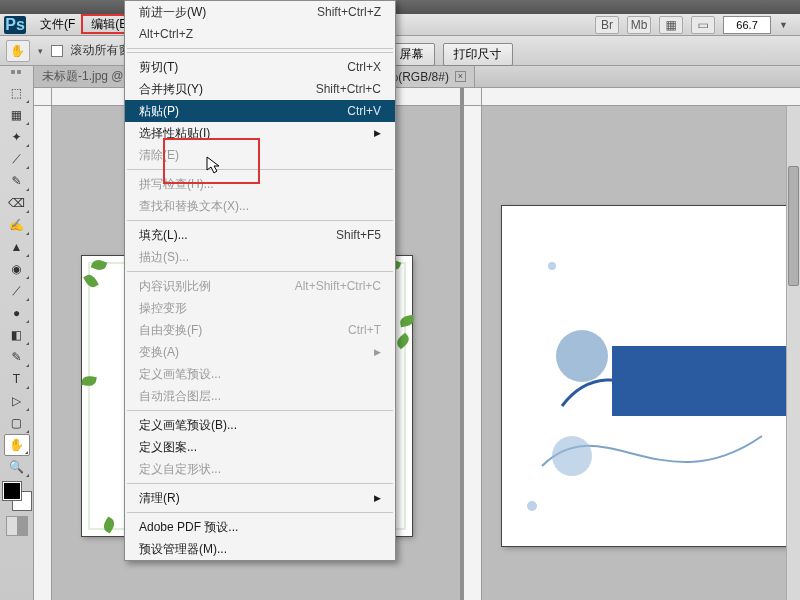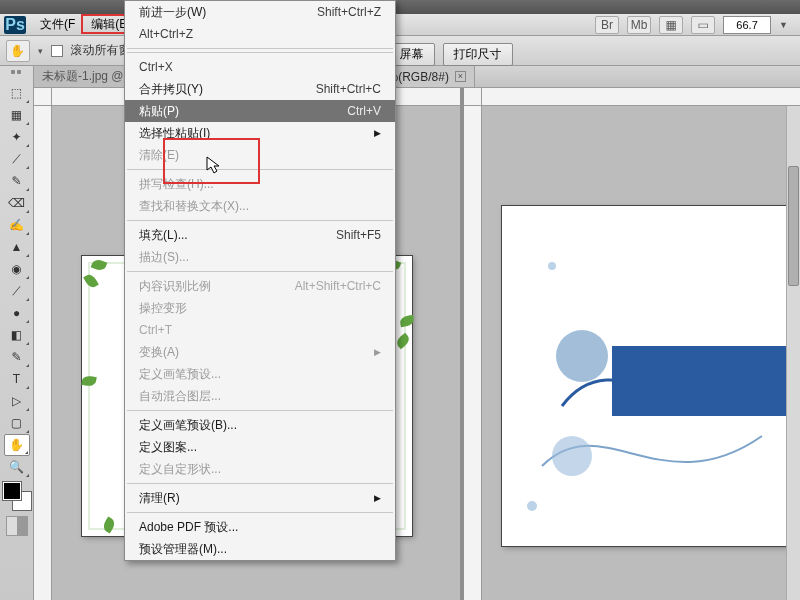--- a/index.html
+++ b/index.html
@@ -56,21 +56,21 @@
 .right .canvas { left:20px; top:100px; width:400px; height:340px;}
 
 
 .vine-frame { position:absolute; inset:6px; border: 2px solid #6aa84f33; }
 .leaf { position:absolute; width:14px;height:10px; background:#5fa23e; border-radius: 60% 0 60% 0; transform:rotate(20deg);}
 .right .canvas svg { position:absolute; inset:0; }
 
 .dropdown { position: absolute; top: 0; left: 124px; width: 272px; background: #f4f4f4; border: 1px solid #8a8a8a; box-shadow: 3px 3px 6px rgba(0,0,0,.35); z-index: 100;}
 .dd-row { display:flex; align-items:center; height: 22px; padding: 0 14px; color:#1a1a1a; cursor:default; position:relative;}
 .dd-row.disabled { color: #9a9a9a; }
-.dd-row.highlight { background: #737373; color:#fff; }
+.dd-row.highlight { background: #0c4a6e; color:#fff; }
 .dd-sep { height:1px; background:#c7c7c7; margin: 3px 2px;}
 .dd-label { flex:1; }
 .dd-short { color: inherit; opacity:.85; font-size:12px;}
 .dd-arrow { font-size:9px; margin-left:6px;}
 .redbox-menu { position:absolute; left:163px; top:138px; width:97px; height:46px; border:2px solid #d33; z-index:101; pointer-events:none;}
 
 .cursor { position:absolute; left:206px; top:156px; z-index:102; pointer-events:none;}
 
 .scrollbar-v { position:absolute; top:18px; right:0; bottom:0; width:14px; background:#d8d8d8; border-left:1px solid #aaa;}
 .scrollbar-v .thumb{ position:absolute; left:1px; right:1px; top:60px; height:120px; background:#b0b0b0; border:1px solid #8a8a8a; border-radius:2px;}
@@ -204,20 +204,21 @@
     <div class="dd-row">
       <span class="dd-label">前进一步(W)</span>
       <span class="dd-short">Shift+Ctrl+Z</span>
     </div>
     <div class="dd-row">
       <span class="dd-short">Alt+Ctrl+Z</span>
     </div>
     <div class="dd-sep"></div>
     <div class="dd-sep"></div>
     <div class="dd-row">
+      <span class="dd-label">剪切(T)</span>
       <span class="dd-short">Ctrl+X</span>
     </div>
     <div class="dd-row">
       <span class="dd-label">合并拷贝(Y)</span>
       <span class="dd-short">Shift+Ctrl+C</span>
     </div>
     <div class="dd-row highlight">
       <span class="dd-label">粘贴(P)</span>
       <span class="dd-short">Ctrl+V</span>
     </div>
@@ -245,20 +246,21 @@
     </div>
     <div class="dd-sep"></div>
     <div class="dd-row disabled">
       <span class="dd-label">内容识别比例</span>
       <span class="dd-short">Alt+Shift+Ctrl+C</span>
     </div>
     <div class="dd-row disabled">
       <span class="dd-label">操控变形</span>
     </div>
     <div class="dd-row disabled">
+      <span class="dd-label">自由变换(F)</span>
       <span class="dd-short">Ctrl+T</span>
     </div>
     <div class="dd-row disabled">
       <span class="dd-label">变换(A)</span>
       <span class="dd-arrow">▶</span>
     </div>
     <div class="dd-row disabled">
       <span class="dd-label">定义画笔预设...</span>
     </div>
     <div class="dd-row disabled">

